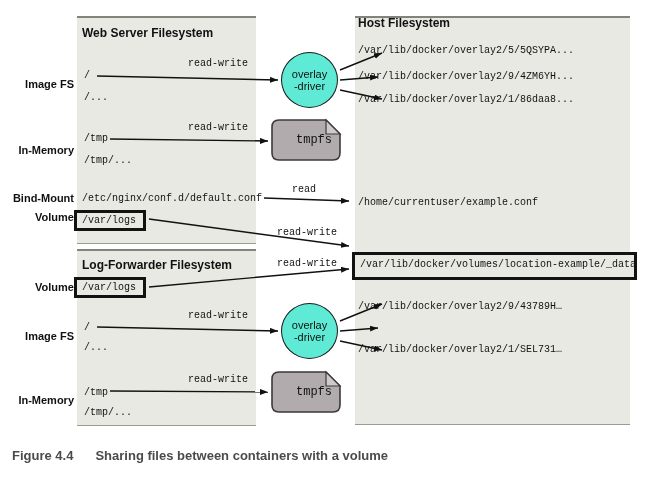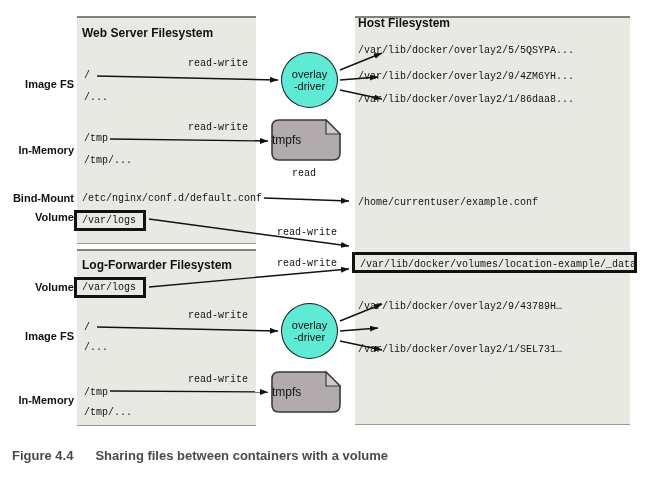--- a/index.html
+++ b/index.html
@@ -26,34 +26,34 @@
   .rowlabel{
     position:absolute;z-index:3;left:0;width:74px;text-align:right;
     font-weight:bold;font-size:11px;color:#111;white-space:nowrap;
   }
   .volbox{
     position:absolute;z-index:3;background:#e9e9e4;border:3px solid #121212;
     box-sizing:border-box;
   }
   #volbox-web{left:74px;top:210px;width:72px;height:21px;}
   #volbox-logf{left:74px;top:277px;width:72px;height:21px;}
-  #volbox-target{left:352px;top:252px;width:285px;height:21px;}
+  #volbox-target{left:352px;top:252px;width:285px;height:28px;}
   .volbox .mono{position:static;display:block;padding-left:5px;line-height:15px;}
   #volbox-target .mono{line-height:19px;}
   .circle{
     position:absolute;z-index:3;width:57px;height:56px;border-radius:50%;
     background:#5eead4;border:1.5px solid #1c1c1c;box-sizing:border-box;
     display:flex;flex-direction:column;align-items:center;justify-content:center;
     font-size:11px;line-height:12px;color:#111;
   }
   #overlay-node-1{left:281px;top:52px;}
   #overlay-node-2{left:281px;top:303px;}
   .tmpfs-label{
-    position:absolute;z-index:3;width:84px;
-    font-size:12px;color:#111;
+    position:absolute;z-index:3;width:84px;text-align:center;
+    font-size:12px;color:#111;font-family:Liberation Mono, monospace;
   }
   #tmpfs-label-1{left:272px;top:133px;}
   #tmpfs-label-2{left:272px;top:385px;}
   .edge-label{
     position:absolute;z-index:3;font-family:"Liberation Mono",monospace;
     font-size:10px;color:#111;white-space:nowrap;
   }
   #arrows{position:absolute;left:0;top:0;z-index:2;}
   #caption{
     position:absolute;left:12px;top:448px;z-index:3;
@@ -152,21 +152,21 @@
   <div id="overlay-node-2" class="circle">
     <span>overlay</span>
     <span>-driver</span>
   </div>
 
   <div id="tmpfs-label-1" class="tmpfs-label">tmpfs</div>
   <div id="tmpfs-label-2" class="tmpfs-label">tmpfs</div>
 
   <div class="edge-label" style="left:188px;top:58px">read-write</div>
   <div class="edge-label" style="left:188px;top:122px">read-write</div>
-  <div class="edge-label" style="left:292px;top:168px">read</div>
+  <div class="edge-label" style="left:292px;top:184px">read</div>
   <div class="edge-label" style="left:277px;top:227px">read-write</div>
   <div class="edge-label" style="left:277px;top:258px">read-write</div>
   <div class="edge-label" style="left:188px;top:310px">read-write</div>
   <div class="edge-label" style="left:188px;top:374px">read-write</div>
 
   <div id="caption">
     <span class="cap-label">Figure 4.4</span><span class="cap-text">Sharing files between containers with a volume</span>
   </div>
 
 </div>

